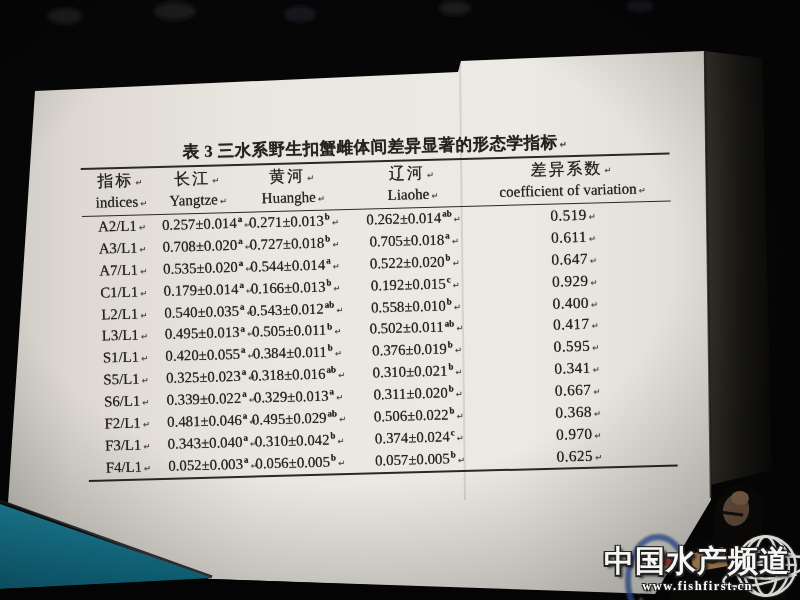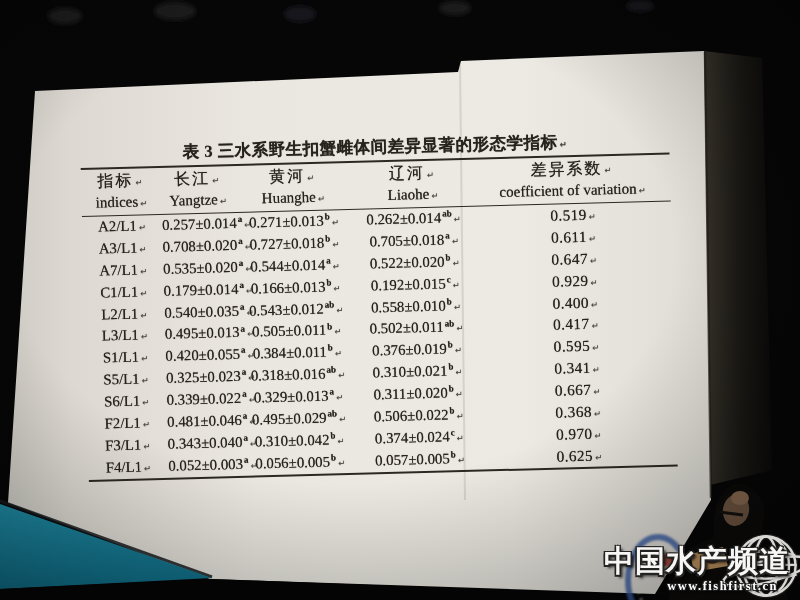--- a/index.html
+++ b/index.html
@@ -31,21 +31,21 @@
   .vignette{position:absolute;inset:0;z-index:15;pointer-events:none;
     background:radial-gradient(ellipse 75% 70% at 43% 42%,rgba(0,0,0,0) 55%,rgba(0,0,0,.30) 100%);}
 
   
   .watermark{position:absolute;right:10px;bottom:2px;z-index:30;text-align:right;}
   .brand{font-family:"Liberation Sans","DejaVu Sans",sans-serif;font-weight:bold;
          font-size:30px;letter-spacing:1px;color:#f7f6f4;white-space:nowrap;
          text-shadow:-1.5px -1.5px 0 #232323,1.5px -1.5px 0 #232323,-1.5px 1.5px 0 #232323,
                      1.5px 1.5px 0 #232323,3px 3px 3px rgba(0,0,0,.85);}
   .url{font-family:"Liberation Serif","DejaVu Serif",serif;font-weight:bold;font-size:12.5px;
-       letter-spacing:1.5px;color:#ffffff;margin:-3px 12px 4px 0;
+       letter-spacing:1.5px;color:#ffffff;margin:-3px 37px 4px 0;
        text-shadow:-1px -1px 0 #222,1px -1px 0 #222,-1px 1px 0 #222,1px 1px 0 #222,2px 2px 2px rgba(0,0,0,.8);}
   .globe{position:absolute;right:-22px;bottom:-14px;width:92px;height:92px;z-index:-1;}
 </style>
 </head>
 <body>
 
 <div class="photo">
 
   <svg class="bg-svg" width="800" height="600" viewBox="0 0 800 600">
     <defs>

